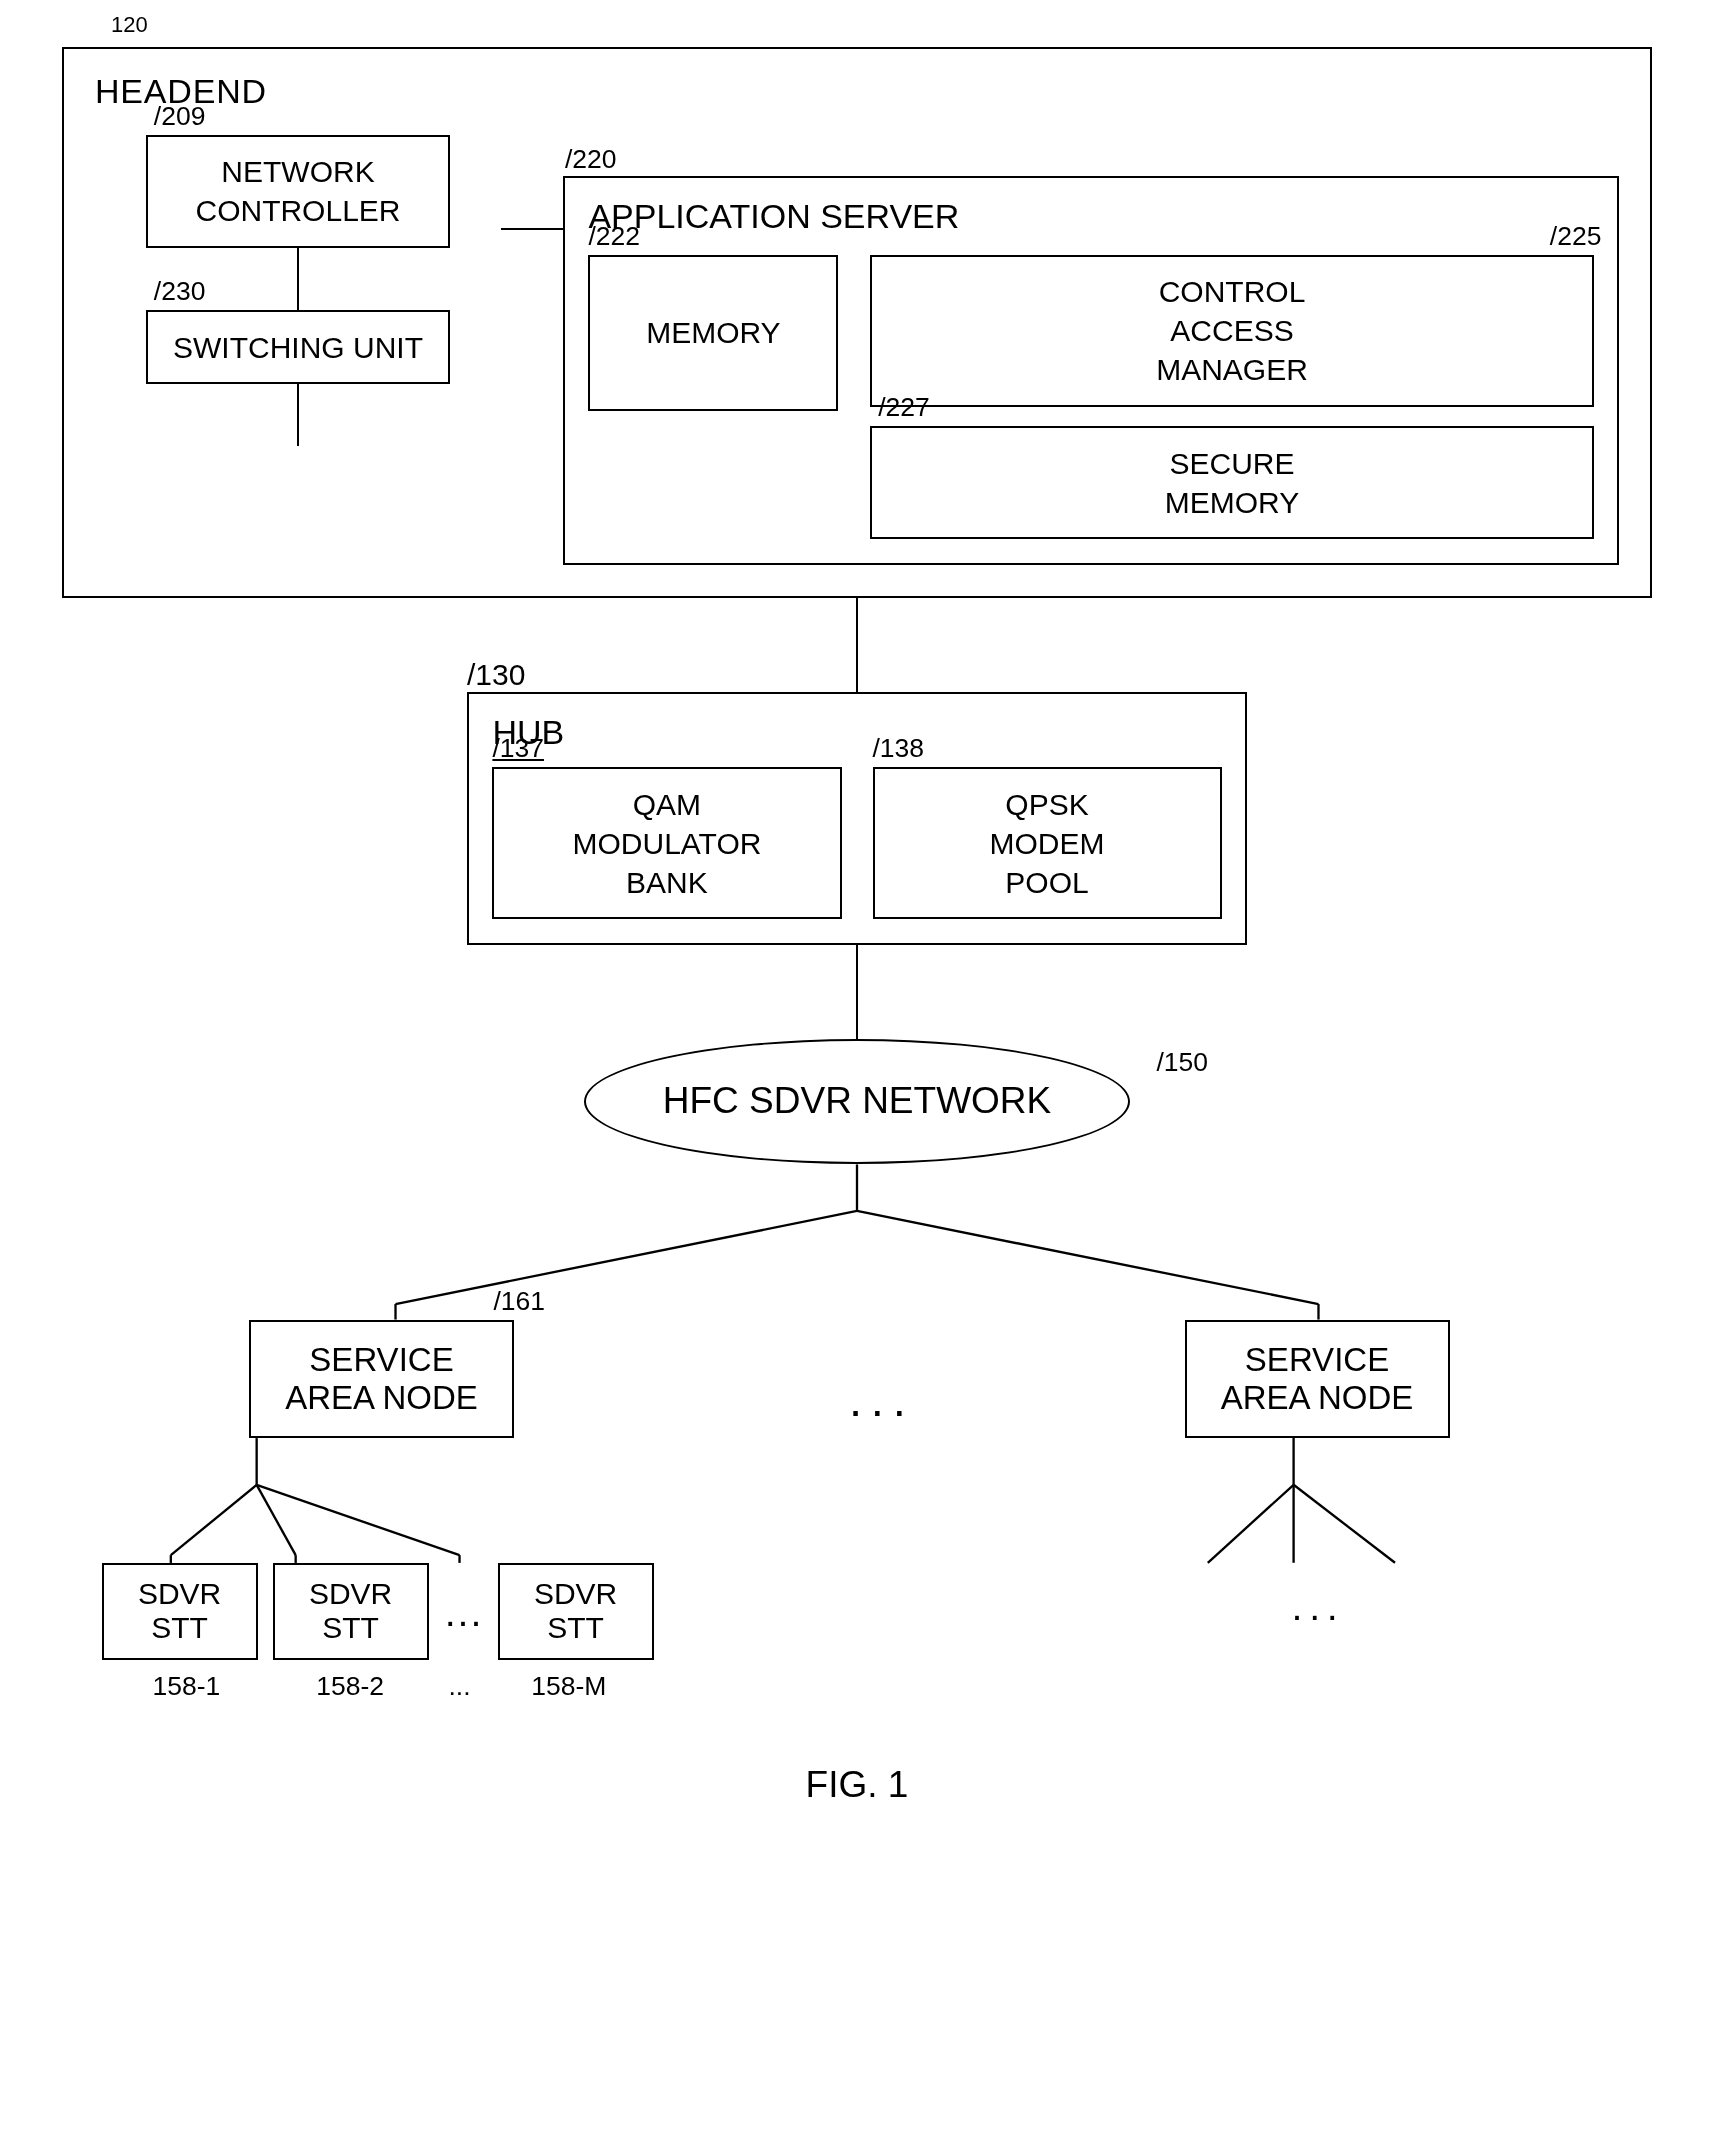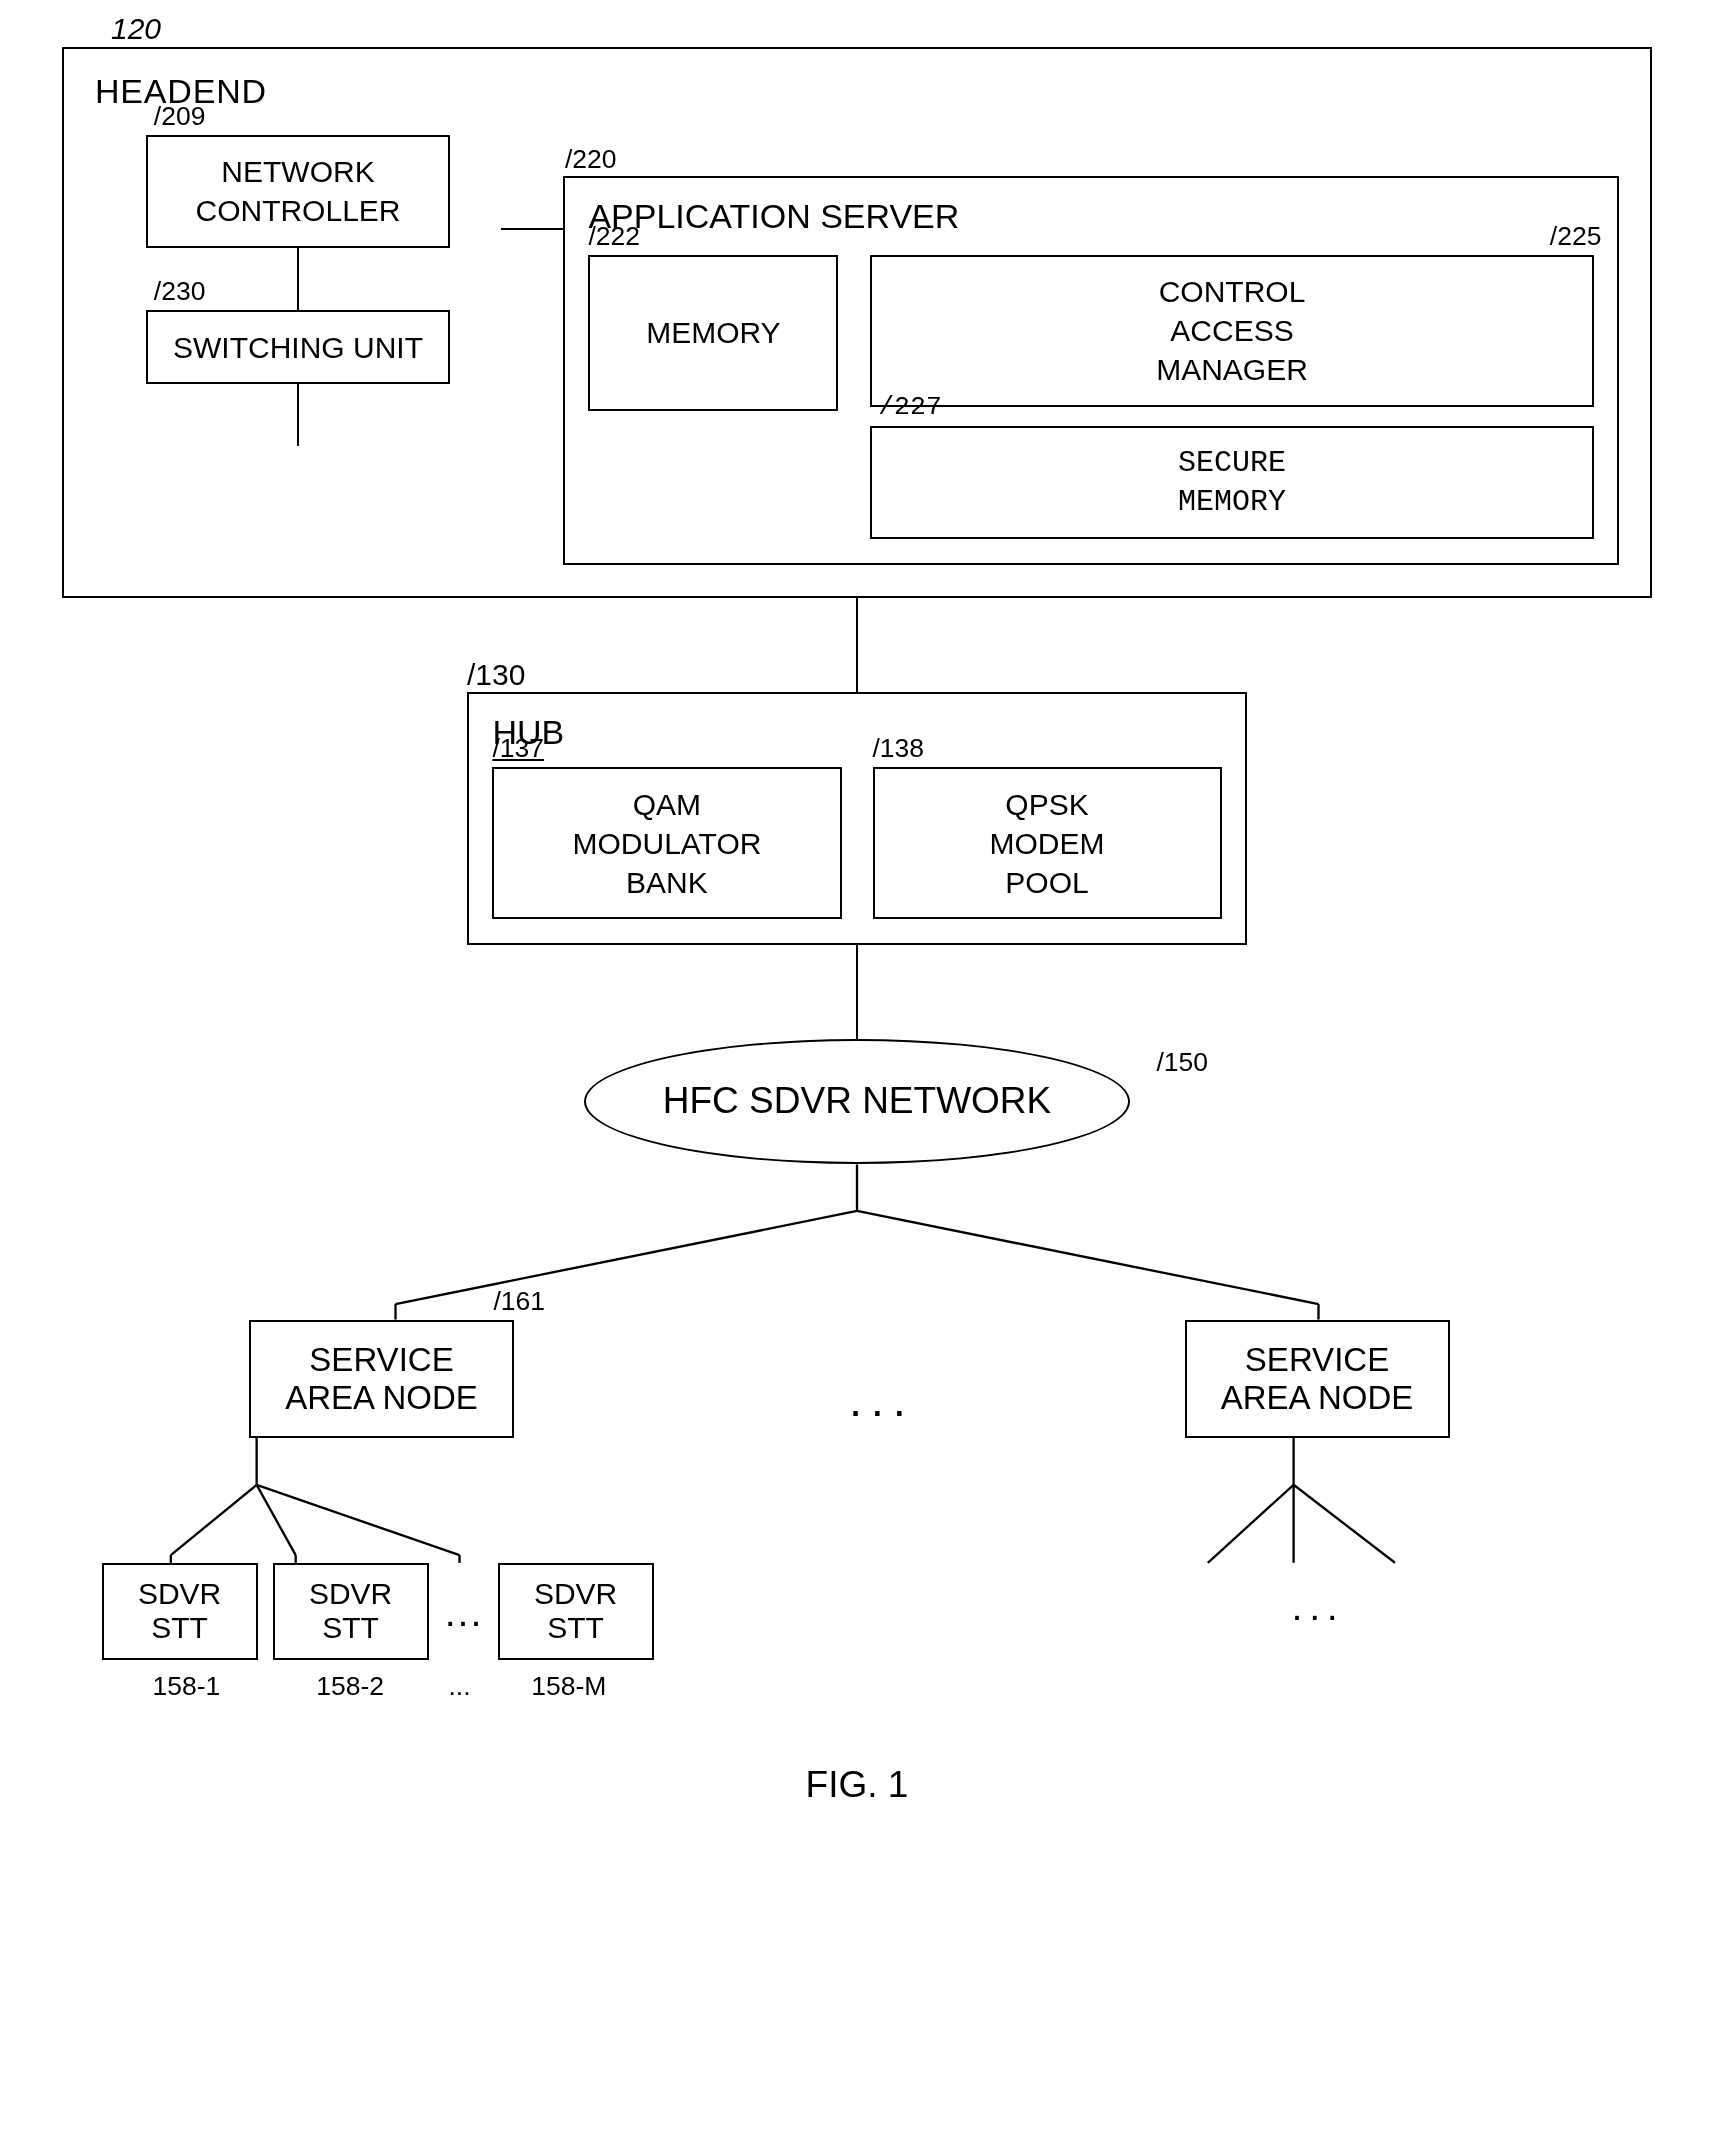--- a/index.html
+++ b/index.html
@@ -202,21 +202,21 @@
       margin-top: 62px;
     }
   </style>
 </head>
 <body>
 
 <div class="diagram-container" style="position:relative;">
 
   <div style="position:relative; margin-bottom:0;">
     <div class="headend-box">
-      <span class="ref-label" style="top:-37px; left:47px; font-size:30px;font-style:italic;">120</span>
+      <span class="ref-label" style="top:-37px; left:47px; font-size:22px;">120</span>
       <div class="headend-label">HEADEND</div>
 
       <div class="headend-inner">
 
         <div class="left-col">
 
           <div style="position:relative; width:304px;">
             <span class="ref-label ref-top-left" style="top:-34px; left:7.8px;">/209</span>
             <div class="box network-controller-box">
               <span>NETWORK</span><br>
@@ -257,21 +257,21 @@
                 <div class="cam-col">
                   <div style="position:relative;">
                     <span class="ref-label" style="top:-34px; right:-7.8px;">/225</span>
                     <div class="box control-access-box">
                       <span>CONTROL</span><br>
                       <span>ACCESS</span><br>
                       <span>MANAGER</span>
                     </div>
                   </div>
 
-                  <div style="position:relative; margin-top:19px;font-family:Liberation Mono, monospace;">
+                  <div style="position:relative; margin-top:19px;">
                     <span class="ref-label" style="top:-34px; left:7.8px;">/227</span>
                     <div class="box secure-memory-box">
                       <span>SECURE</span><br>
                       <span>MEMORY</span>
                     </div>
                   </div>
                 </div>
               </div>
             </div>
           </div>

